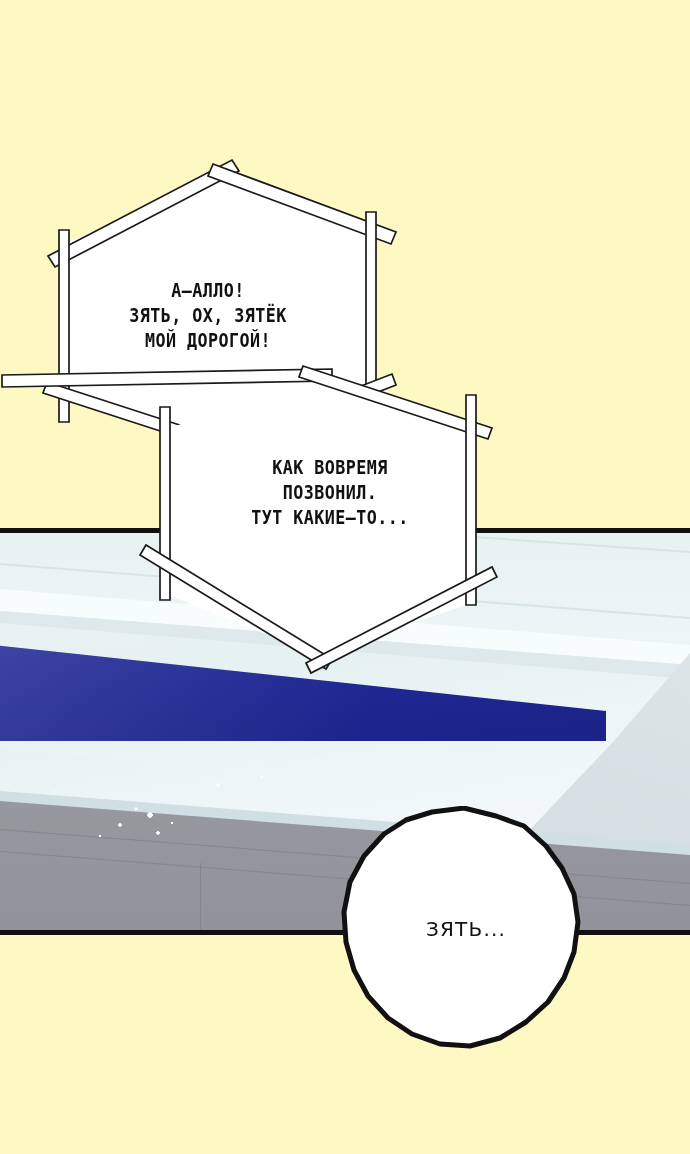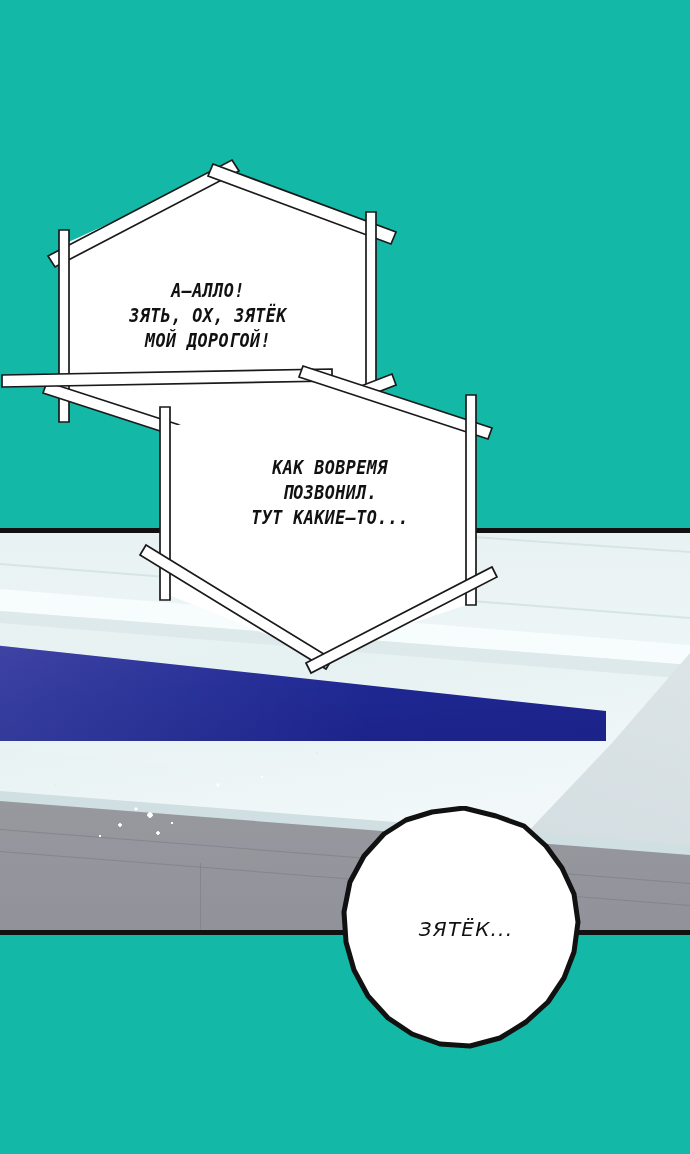--- a/index.html
+++ b/index.html
@@ -8,23 +8,22 @@
     padding: 0;
     background: #ffffff;
   }
   body {
     font-family: "Liberation Sans", sans-serif;
   }
   #stage {
     position: relative;
     width: 690px;
     height: 1154px;
-    background: #14b8a6;
+    background: #fef9c3;
     overflow: hidden;
-    font-style: italic;
   }
 
   
   #scene-panel {
     position: absolute;
     left: 0;
     top: 528px;
     width: 690px;
     height: 407px;
     overflow: hidden;
@@ -306,15 +305,15 @@
     <svg width="256" height="246" viewBox="0 0 256 246">
       <path d="M 96 6
                L 128 2  L 160 10  L 188 20  L 210 40
                L 226 62  L 238 88  L 242 116 L 238 146
                L 228 172 L 212 196 L 190 216 L 164 232
                L 134 240 L 104 238 L 76 228  L 52 212
                L 32 190  L 18 164  L 10 136  L 8 106
                L 14 76   L 28 50   L 48 28   L 70 14  Z" fill="#ffffff" stroke="#111111" stroke-width="5" stroke-linejoin="round" stroke-linecap="round"></path>
     </svg>
   </div>
-  <div id="bubble3-text">ЗЯТЁК...</div>
+  <div id="bubble3-text">ЗЯТЬ...</div>
 
 </div>
 
 </body></html>

